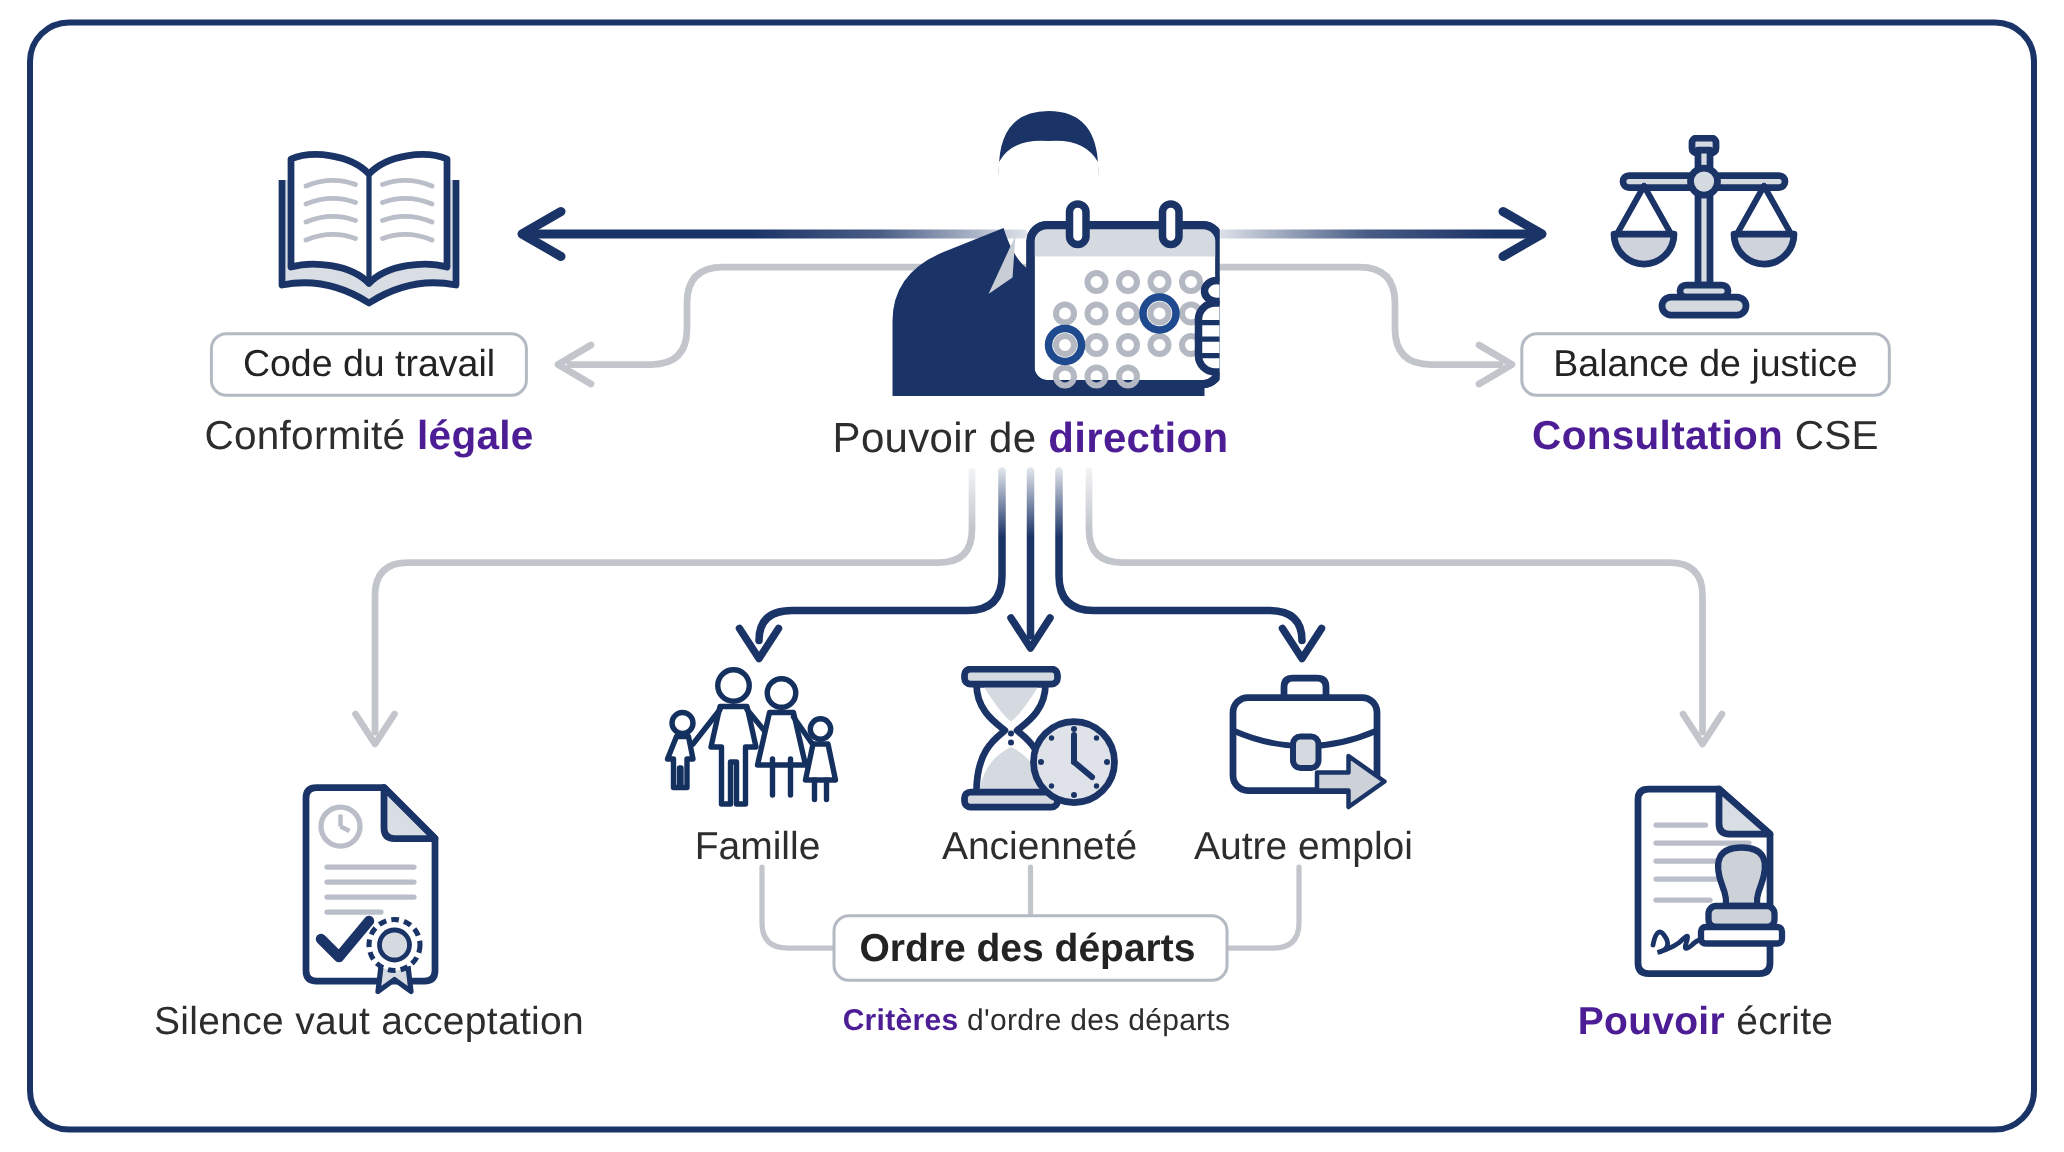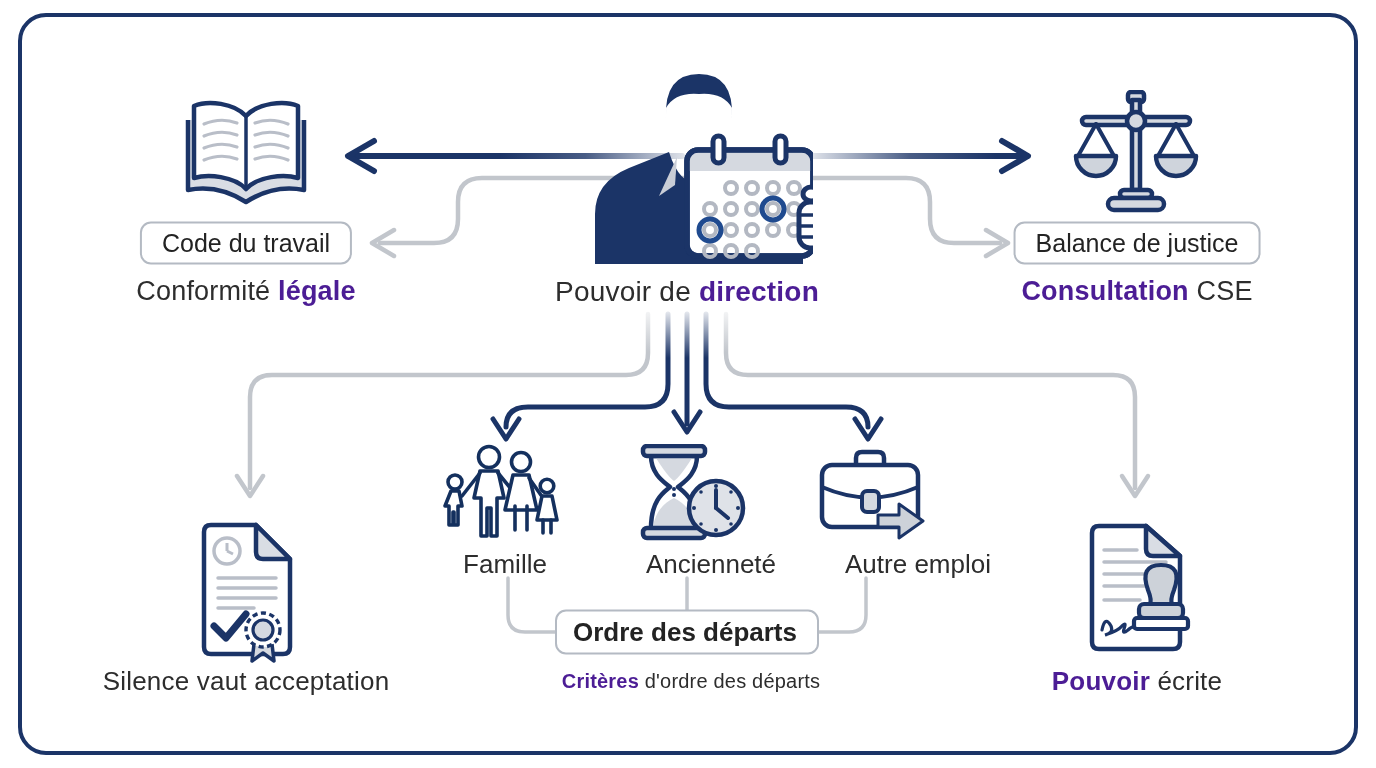--- a/index.html
+++ b/index.html
@@ -282,22 +282,22 @@
 
   <div class="tagbox bold" style="left:687px;top:632px">Ordre des départs</div>
 
   <div class="caption" style="left:246px;top:291px"><span>Conformité </span><span class="hl">légale</span><span></span></div>
 
   <div class="caption" style="left:687px;top:292px;font-size:28px"><span>Pouvoir de </span><span class="hl">direction</span></div>
 
   <div class="caption" style="left:1137px;top:291px"><span class="hl">Consultation</span><span> CSE</span></div>
 
   <div class="item-label" style="left:505px;top:564px">Famille</div>
-  <div class="item-label" style="left:711px;top:564px">Ancienneté</div>
-  <div class="item-label" style="left:918px;top:564px">Autre emploi</div>
+  <div class="item-label" style="left:693px;top:564px">Ancienneté</div>
+  <div class="item-label" style="left:869px;top:564px">Autre emploi</div>
 
   <div class="caption" style="left:246px;top:681px;font-size:26px"><span>Silence vaut acceptation</span></div>
 
   <div class="caption" style="left:691px;top:681px;font-size:20px"><span class="hl">Critères</span><span> d'ordre des départs</span></div>
 
   <div class="caption" style="left:1137px;top:681px;font-size:26px"><span class="hl">Pouvoir</span><span> écrite</span></div>
 
 </div>
 
 </body></html>

